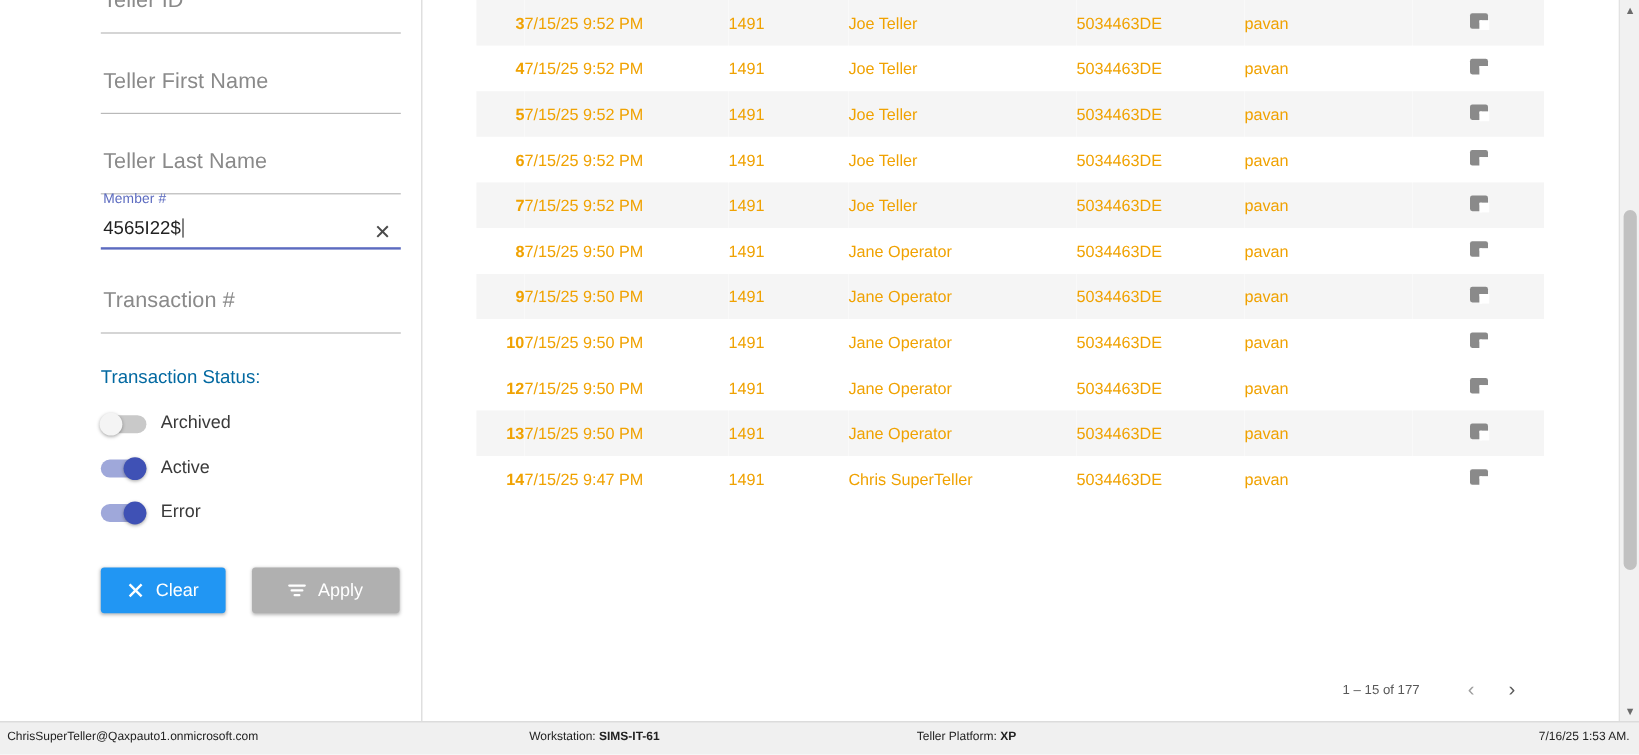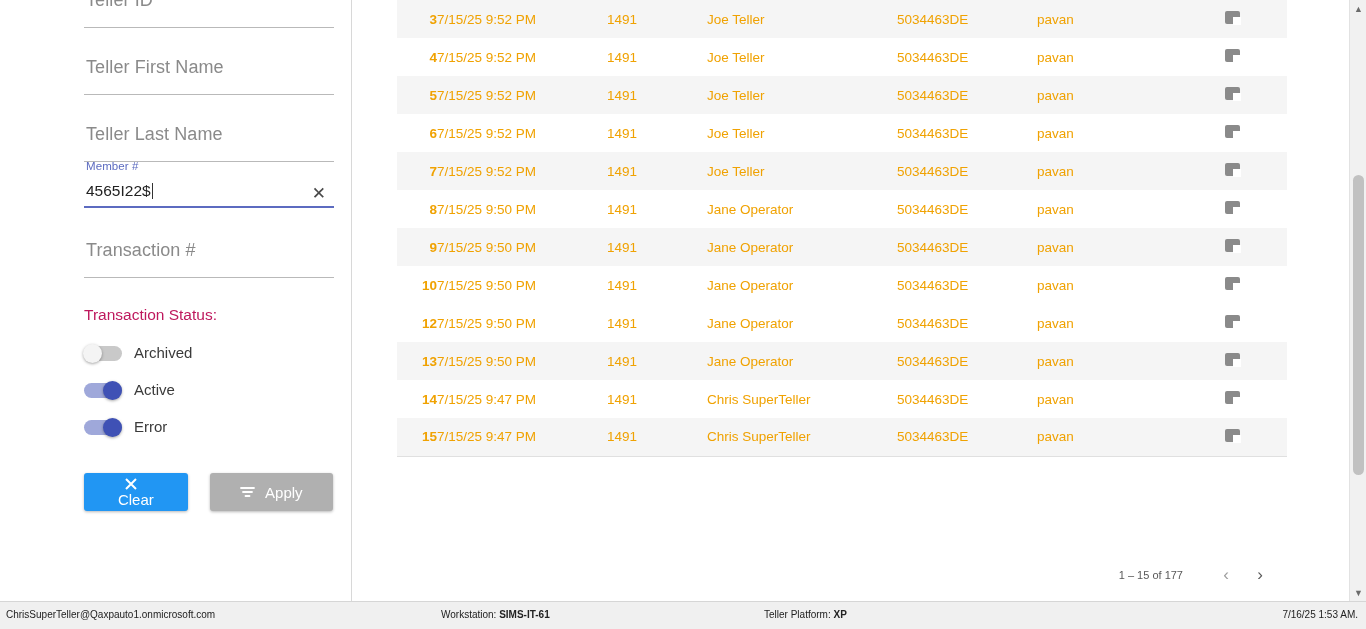--- a/index.html
+++ b/index.html
@@ -73,21 +73,21 @@
     right: 8px; bottom: 4px;
     font-size: 17px;
     color: #4a4a4a;
     cursor: pointer;
     line-height: 1;
   }
 
   .status-title {
     margin-top: 28px;
     font-size: 15.5px;
-    color: #be185d;
+    color: #0369a1;
   }
   .toggle-row {
     display: flex;
     align-items: flex-end;
     margin-top: 15px;
     height: 22px;
   }
   .switch {
     position: relative;
     width: 38px; height: 15px;
@@ -122,21 +122,21 @@
     justify-content: center;
     height: 38px;
     border: none;
     border-radius: 3px;
     font-size: 15px;
     color: #fff;
     cursor: pointer;
     box-shadow: 0 1px 3px rgba(0,0,0,.28);
     font-family: "Liberation Sans", sans-serif;
   }
-  .btn-clear { width: 114px; background: #2196f3; flex-direction: column; }
+  .btn-clear { width: 114px; background: #2196f3; }
   .btn-apply { width: 136px; background: #b0b0b0; }
   .btn .bicon { margin-right: 10px; display: inline-flex; }
 
   
   .main {
     position: absolute;
     left: 377px; top: 0;
     width: 972px; height: 601px;
     background: #ffffff;
   }
@@ -420,29 +420,20 @@
             </tr>
             <tr>
               <td class="c-idx">14</td>
               <td class="c-date">7/15/25 9:47 PM</td>
               <td class="c-teller">1491</td>
               <td class="c-name">Chris SuperTeller</td>
               <td class="c-acct">5034463DE</td>
               <td class="c-user">pavan</td>
               <td class="c-note"><span class="note-icon"></span></td>
             </tr>
-            <tr class="alt table-bottom-border">
-              <td class="c-idx">15</td>
-              <td class="c-date">7/15/25 9:47 PM</td>
-              <td class="c-teller">1491</td>
-              <td class="c-name">Chris SuperTeller</td>
-              <td class="c-acct">5034463DE</td>
-              <td class="c-user">pavan</td>
-              <td class="c-note"><span class="note-icon"></span></td>
-            </tr>
           </tbody>
       </table>
     </div>
 
     <div class="paginator">
       <span class="page-range">1 – 15 of 177</span>
       <span class="pg-btn">‹</span>
       <span class="pg-btn enabled">›</span>
     </div>
   </div>

